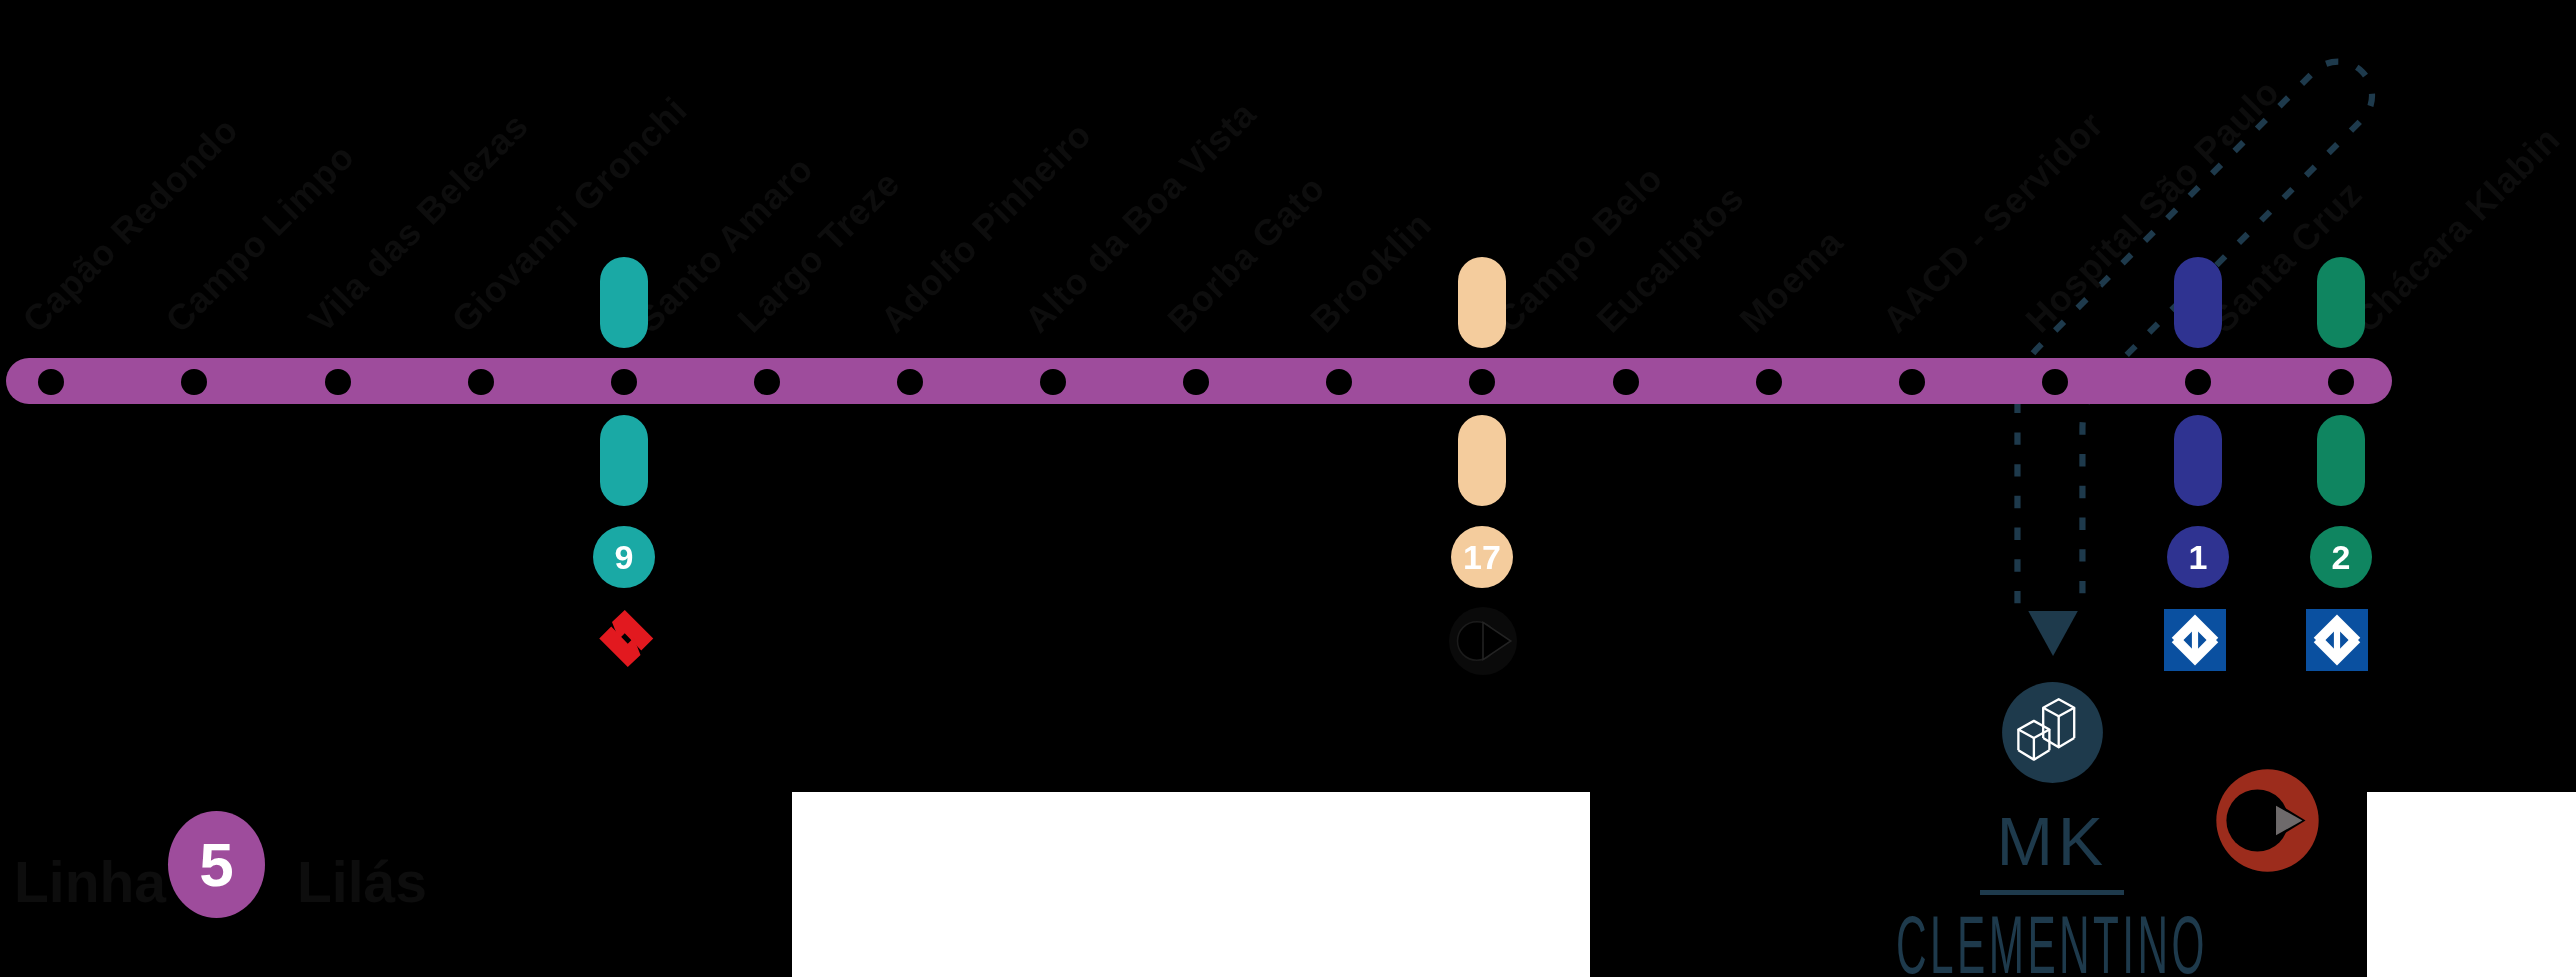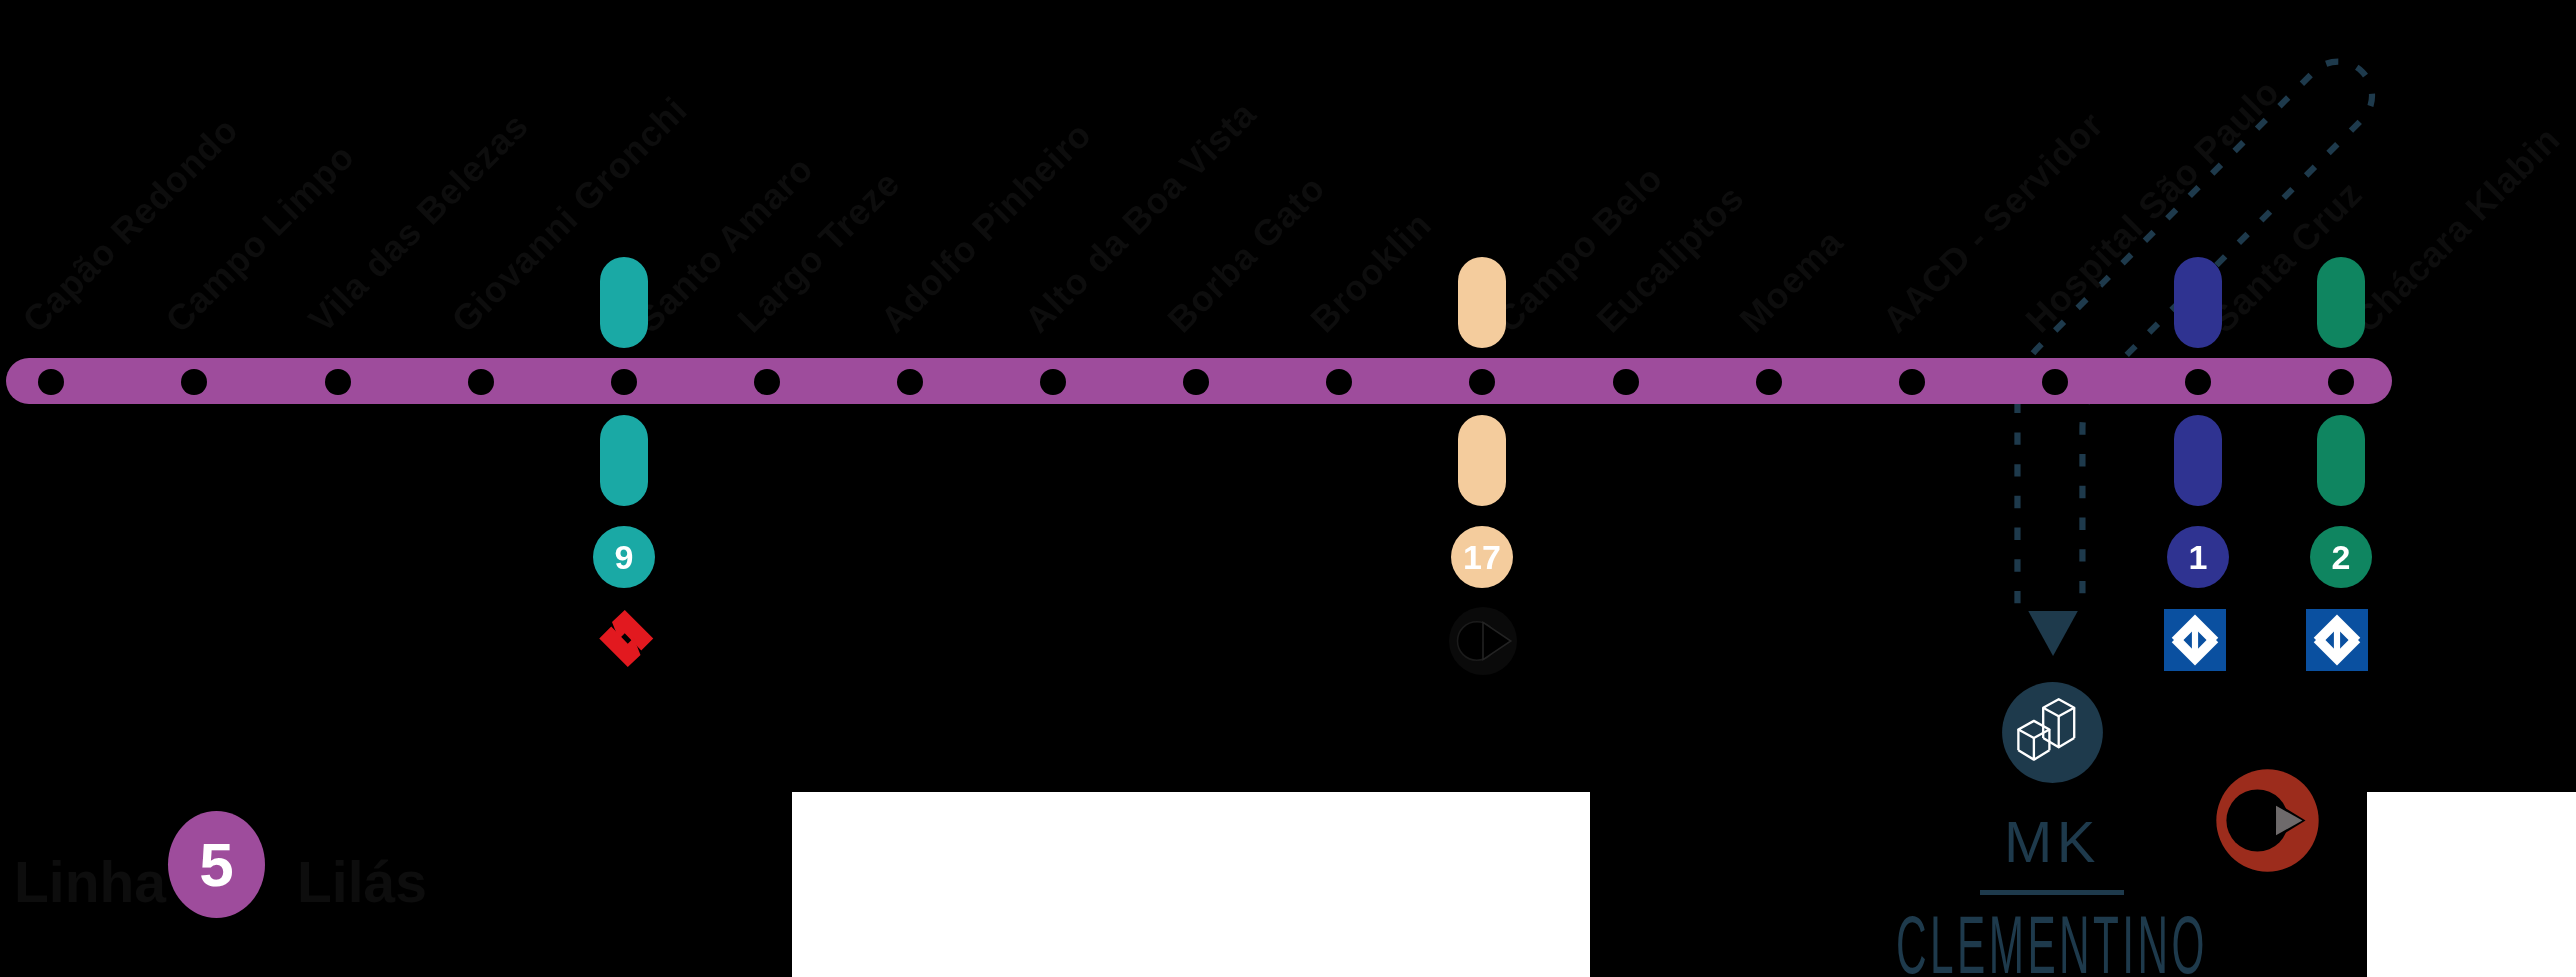--- a/index.html
+++ b/index.html
@@ -25,21 +25,21 @@
   #legend{position:absolute;left:0;top:805px;z-index:3;}
   .legend-word{position:absolute;height:59px;line-height:59px;font-size:57px;font-weight:bold;
                color:var(--c-label);}
   #legend-linha{left:14px;top:48px;}
   #legend-lilas{left:297px;top:48px;}
   #legend-circle{position:absolute;left:168px;top:6.2px;width:97px;height:107px;border-radius:50%;
                  background:var(--c-line);display:flex;align-items:center;justify-content:center;
                  color:#fff;font-size:62px;font-weight:bold;}
   
   #mk-brand{position:absolute;left:2052px;top:798px;transform:translateX(-50%);
-            font-size:58px;line-height:87px;letter-spacing:4.6px;color:var(--c-slate);z-index:3;text-align:right;}
+            font-size:68px;line-height:87px;letter-spacing:4.6px;color:var(--c-slate);z-index:3;text-align:right;}
   #mk-rule{position:absolute;left:1980px;top:890px;width:144px;height:4.6px;background:var(--c-slate);z-index:3;}
   #mk-project{position:absolute;left:2052px;top:905px;font-size:77px;line-height:77px;
               letter-spacing:6.2px;color:var(--c-slate);white-space:nowrap;
               transform:translateX(-50%) scale(0.55,1.05);transform-origin:50% 0;z-index:3;}
   svg{position:absolute;z-index:2;}
   #callout-svg{left:0;top:0;z-index:1;}
 </style>
 </head>
 <body>
 

